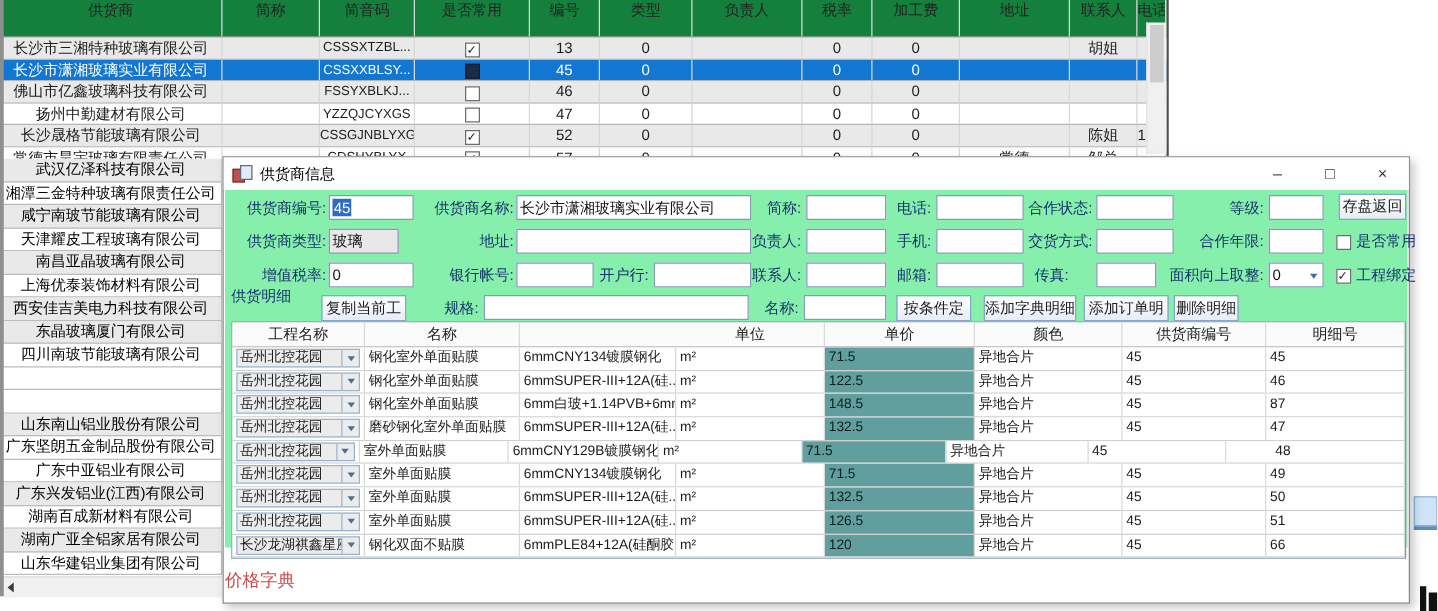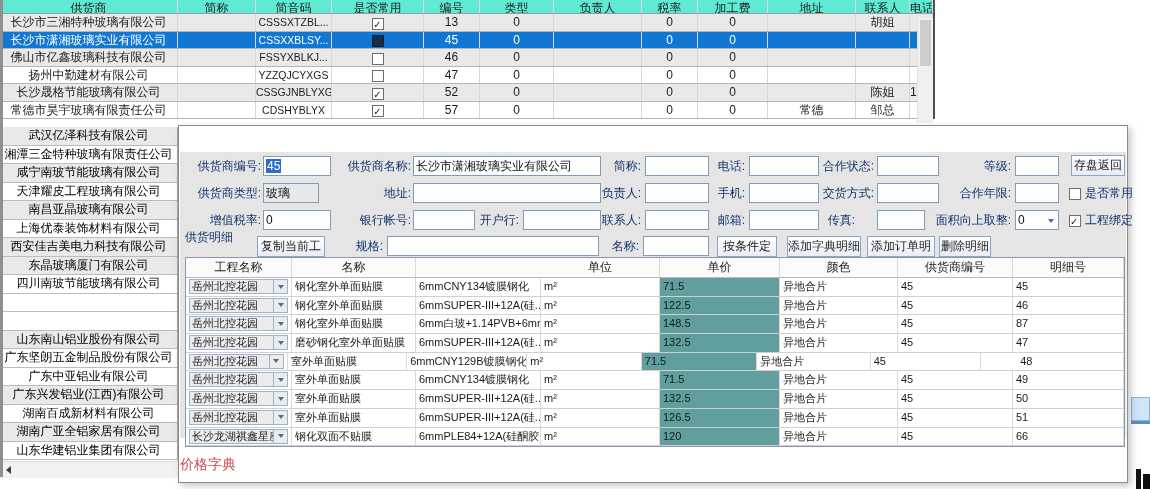--- a/index.html
+++ b/index.html
@@ -1,21 +1,21 @@
 <!DOCTYPE html>
 <html><head>
 <meta charset="utf-8">
 <style>
   html,body{margin:0;padding:0;background:#fff;}
   .page{position:relative;width:1150px;height:489px;overflow:hidden;background:#fff;
         font-family:"Liberation Sans","DejaVu Sans",sans-serif;}
   
   .toptable{position:absolute;left:0;top:0;width:933px;border-right:2px solid #4f4f4f;box-sizing:content-box;background:#fff;}
   .trow{display:flex;height:17.5px;background:#fff;border-bottom:1px solid #b6b6b6;box-sizing:border-box;}
-  .thead{height:14px;background:#5eead4;border-bottom:1px solid #9c9c9c;}
+  .thead{height:30px;background:#15803d;border-bottom:1px solid #9c9c9c;}
   .tcell{box-sizing:border-box;border-right:1px solid #d8d8d8;font-size:12px;line-height:16px;
          text-align:center;overflow:hidden;white-space:nowrap;color:#1b1b1b;}
   .th{color:#222;}
   .gray{background:#e9e9e9;}
   .sel{background:#1277d3;}
   .sel .tcell{color:#fff;}
   .code{font-size:10.5px;line-height:17px;}
   .cb{display:inline-block;width:12px;height:12px;border:1px solid #6e6e6e;background:#fff;
       font-size:10px;line-height:11px;vertical-align:middle;margin-top:2px;box-sizing:border-box;color:#222;}
   .cbdark{background:#1d2c46;border-color:#0f1d33;color:#1d2c46;}
@@ -31,21 +31,21 @@
           border-bottom:4px solid transparent;border-right:5px solid #3c3c3c;}
   
   .dialog{position:absolute;left:178px;top:125px;width:950px;height:358px;background:#fff;
           border:1px solid #8b8b8b;box-shadow:3px 3px 7px rgba(0,0,0,.22);box-sizing:border-box;}
   .titlebar{height:26px;display:flex;align-items:center;background:#fff;}
   .ftitle{font-size:12px;color:#000;margin-left:6px;flex:1;}
   .wb{width:42px;text-align:center;font-size:13px;color:#3a3a3a;line-height:26px;}
   .form-icon{position:relative;width:16px;height:14px;margin-left:7px;display:inline-block;}
   .fia{position:absolute;left:0;top:3px;width:8px;height:9px;background:#b8534f;border:1px solid #7d2f2c;}
   .fib{position:absolute;left:6px;top:0;width:8px;height:10px;background:#e3eaf4;border:1px solid #5a6c8c;}
-  .client{position:absolute;left:1px;top:26px;width:946px;height:286px;background:#e5e5e5;}
+  .client{position:absolute;left:1px;top:26px;width:946px;height:286px;background:#86efac;}
   .lbl{position:absolute;font-size:12px;color:#15356b;text-align:right;line-height:20px;white-space:nowrap;}
   .tb{position:absolute;height:20px;background:#fff;border:1px solid #7f9db9;box-sizing:border-box;
       font-size:12px;line-height:18px;padding:0 2px;overflow:hidden;white-space:nowrap;color:#111;}
   .ro{background:#e8e8e8;}
   .selval{background:#2e6bc5;color:#fff;padding:0 1px;}
   .btn{position:absolute;height:21px;background:linear-gradient(#ffffff,#e7edf6);border:1px solid #87a7c9;
        font-size:12px;text-align:center;line-height:19px;box-sizing:border-box;color:#1c1c1c;}
   .cbwrap{position:absolute;display:flex;align-items:center;gap:4px;height:20px;}
   .cblbl{font-size:12px;color:#15356b;white-space:nowrap;}
   .dd .ddarrow{position:absolute;right:4px;top:8px;width:0;height:0;border-left:3px solid transparent;
@@ -204,20 +204,30 @@
     <div class="harrow"></div>
   </div>
   <div class="leftedge"></div>
 
   <div class="artblue"></div>
   <div class="artblue2"></div>
   <div class="ad1"></div>
   <div class="ad2"></div>
 
   <div class="dialog">
+    <div class="titlebar">
+      <span class="form-icon">
+          <i class="fia"></i>
+          <i class="fib"></i>
+        </span>
+      <span class="ftitle">供货商信息</span>
+      <span class="wb">–</span>
+      <span class="wb">□</span>
+      <span class="wb">×</span>
+    </div>
     <div class="client">
 
       <div class="lbl" style="left:5px;top:4px;width:76px">供货商编号:</div>
       <div class="tb" style="left:83px;top:4px;width:68px"><span class="selval">45</span></div>
       <div class="lbl" style="left:155px;top:4px;width:76px">供货商名称:</div>
       <div class="tb" style="left:233px;top:4px;width:188px">长沙市潇湘玻璃实业有限公司</div>
       <div class="lbl" style="left:427px;top:4px;width:34px">简称:</div>
       <div class="tb" style="left:465px;top:4px;width:64px"></div>
       <div class="lbl" style="left:531px;top:4px;width:34px">电话:</div>
       <div class="tb" style="left:569px;top:4px;width:70px"></div>

